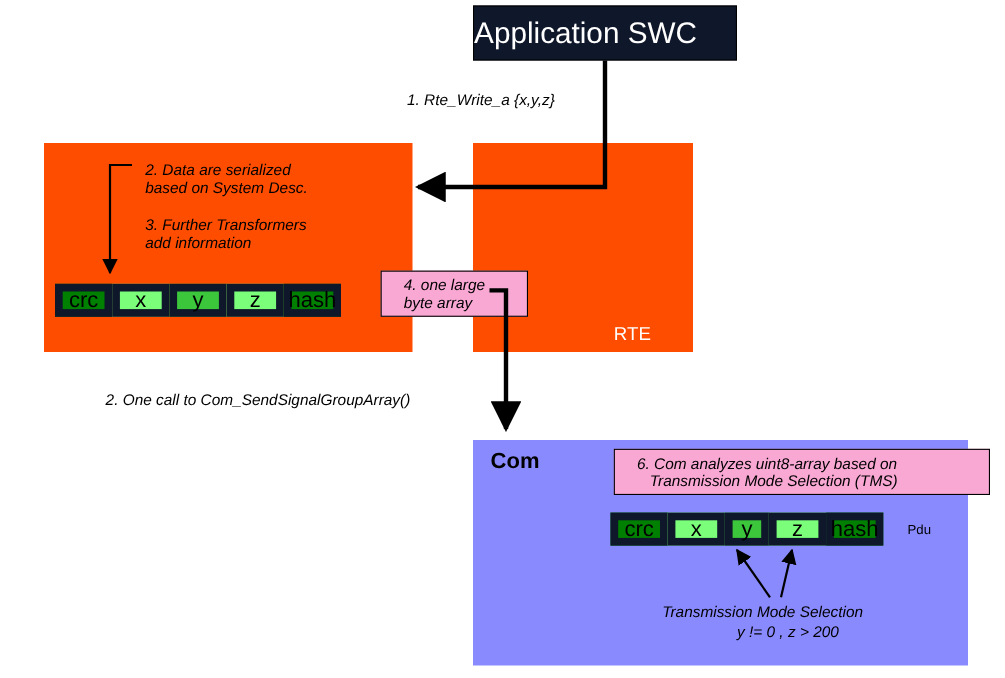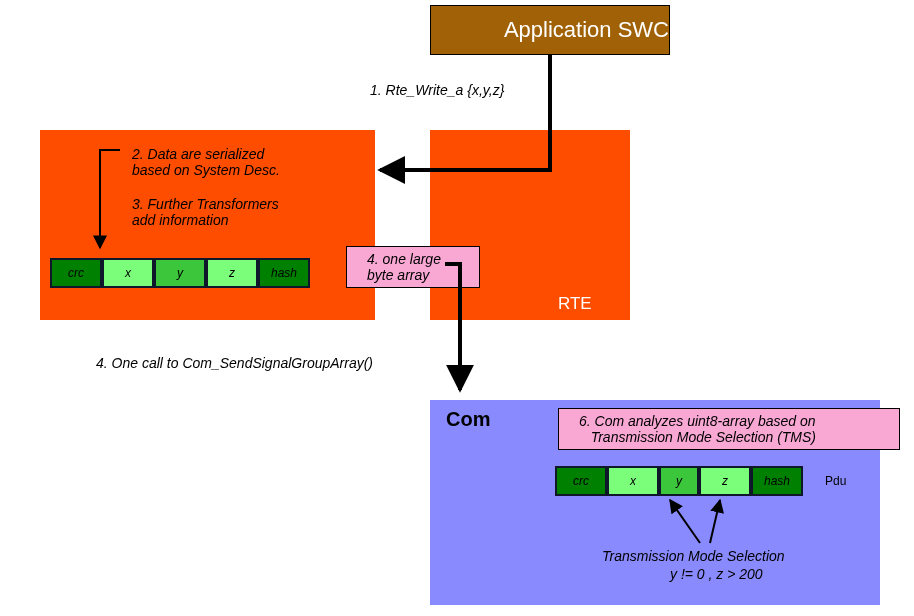--- a/index.html
+++ b/index.html
@@ -15,26 +15,26 @@
   .stage {
     position: relative;
     width: 914px;
     height: 616px;
   }
   .box {
     position: absolute;
     box-sizing: border-box;
   }
   .swc {
-    background: #a16207;
+    background: #0f172a;
     color: #fff;
-    font-size: 22px;
+    font-size: 27px;
     display: flex;
     align-items: center;
-    justify-content: flex-end;
+    justify-content: flex-start;
     border: 1px solid #000;
   }
   .rte-block {
     background: #ff4d00;
   }
   .rte-label {
     position: absolute;
     color: #fff;
     font-size: 17px;
   }
@@ -61,24 +61,23 @@
   .pdu-wrap {
     position: absolute;
     display: flex;
     align-items: stretch;
     height: 30px;
   }
   .cell {
     display: flex;
     align-items: center;
     justify-content: center;
-    border: 2px solid #0f172a;
+    border: 7px solid #0f172a;
     box-sizing: border-box;
-    font-size: 12px;
-    font-style: italic;
+    font-size: 20px;
   }
   .dark  { background: #008000; }
   .mid   { background: #3cc63c; }
   .light { background: #7bff7b; }
   .pdu-label {
     margin-left: 22px;
     align-self: center;
     font-size: 12px;
   }
   svg.overlay {
@@ -114,21 +113,21 @@
     <div class="cell mid" style="width:52px;">y</div>
     <div class="cell light" style="width:52px;">z</div>
     <div class="cell dark" style="width:52px;">hash</div>
   </div>
 
   <div class="white-note" style="left:346px; top:246px; width:92px;">
     <span class="txt" style="position:static;">4. one large
 byte array</span>
   </div>
 
-  <div class="txt" style="left:96px; top:355px;">4. One call to Com_SendSignalGroupArray()</div>
+  <div class="txt" style="left:96px; top:355px;">2. One call to Com_SendSignalGroupArray()</div>
 
   <div class="box com-block" style="left:430px; top:400px; width:450px; height:205px;"></div>
   <div class="com-label" style="left:446px; top:408px;">Com</div>
 
   <div class="white-note" style="left:558px; top:408px; width:300px;">
     <span class="txt" style="position:static;">6. Com analyzes uint8-array based on
    Transmission Mode Selection (TMS)</span>
   </div>
 
   <div class="pdu-wrap" style="left:555px; top:466px;">

